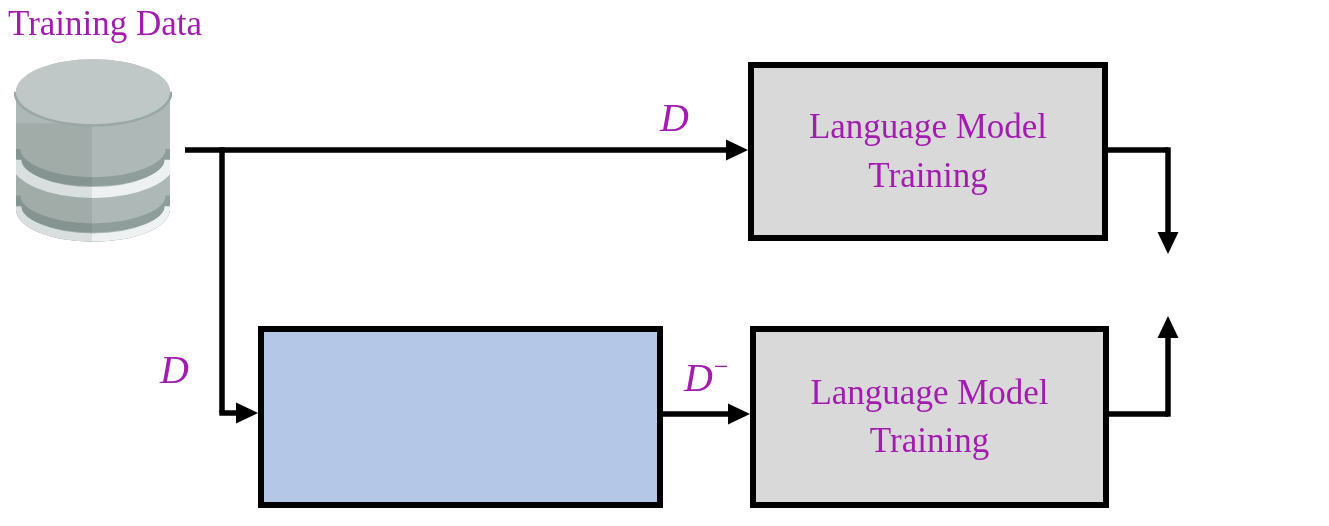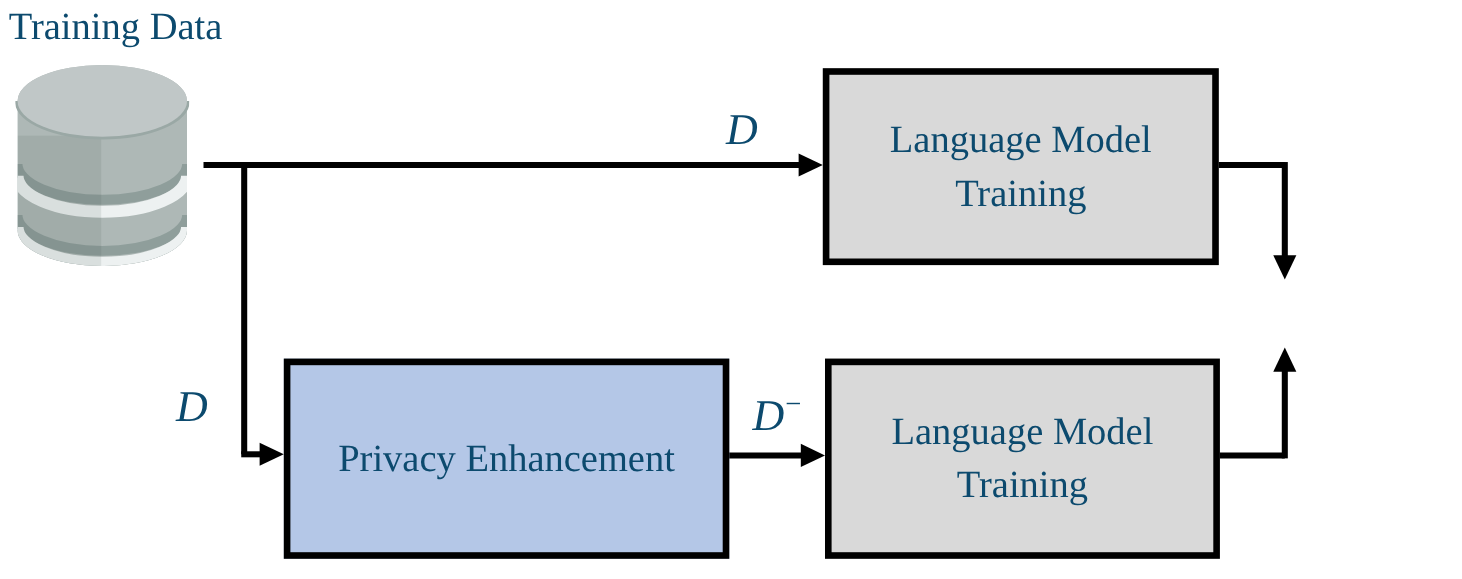--- a/index.html
+++ b/index.html
@@ -2,21 +2,21 @@
 <html><head>
 <meta charset="utf-8">
 <style>
   html, body { margin: 0; padding: 0; background: #ffffff; }
   .canvas {
     position: relative;
     width: 1210px;
     height: 526px;
     background: #ffffff;
     font-family: "Liberation Serif", "DejaVu Serif", serif;
-    color: #0c4a6e;
+    color: #a21caf;
     overflow: hidden;
   }
   .training-label {
     position: absolute;
     left: 8px;
     top: 4px;
     font-size: 35px;
     white-space: nowrap;
   }
   .db-icon {
@@ -129,21 +129,20 @@
       <polygon points="1168,316 1157.5,338 1178.5,338"></polygon>
     </g>
   </svg>
 
   <div class="box box-gray box-lm-top">
     <span>Language Model</span>
     <span>Training</span>
   </div>
 
   <div class="box box-blue box-ner">
-    <span>Privacy Enhancement</span>
   </div>
 
   <div class="box box-gray box-lm-bottom">
     <span>Language Model</span>
     <span>Training</span>
   </div>
 
   <div class="math-label d-top">D</div>
 
   <div class="math-label d-left">D</div>

